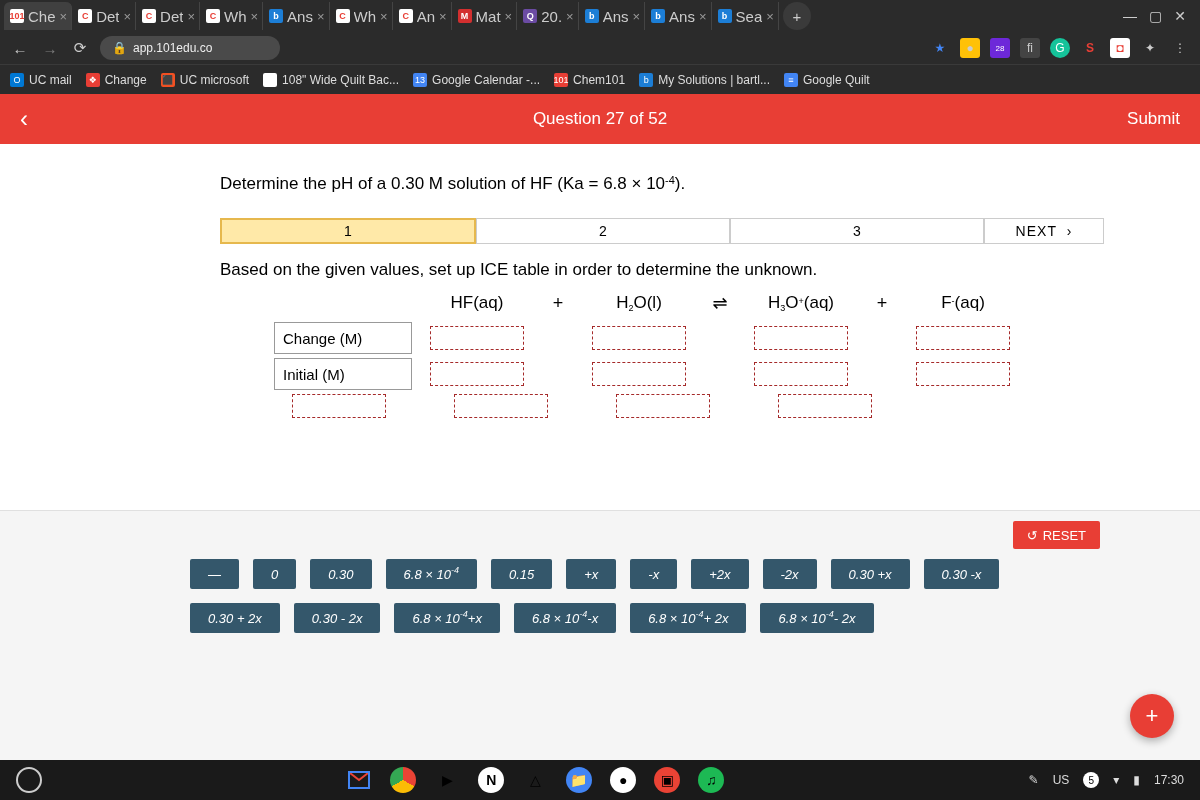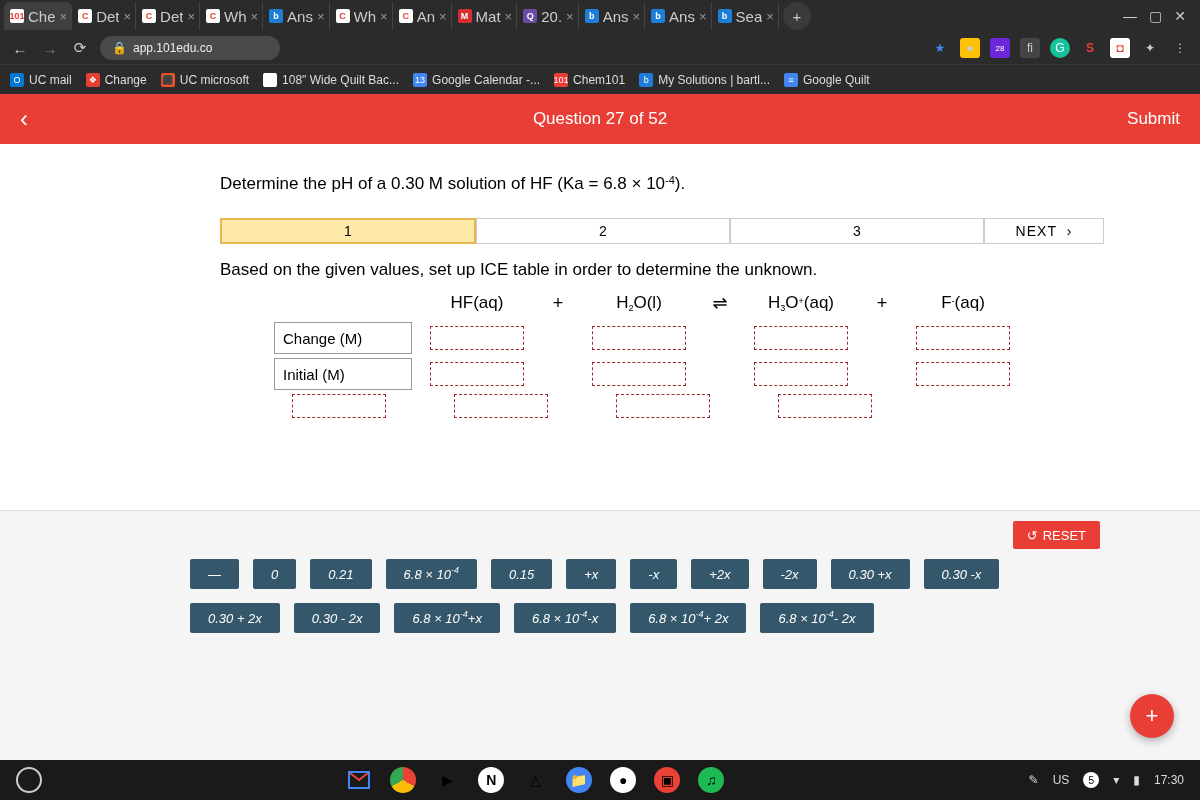--- a/index.html
+++ b/index.html
@@ -275,21 +275,21 @@
 <div class="lower">
   <div class="reset-row">
     <button class="reset-btn">
         <span>↺</span>
         <span>RESET</span>
       </button>
   </div>
   <div class="chips" id="chips">
       <button class="chip">—</button>
       <button class="chip">0</button>
-      <button class="chip">0.21</button>
+      <button class="chip">0.30</button>
       <button class="chip">6.8 × 10<span class="supc">-4</span></button>
       <button class="chip">0.15</button>
       <button class="chip">+<i>x</i></button>
       <button class="chip">-<i>x</i></button>
       <button class="chip">+2<i>x</i></button>
       <button class="chip">-2<i>x</i></button>
       <button class="chip">0.30 + <i>x</i></button>
       <button class="chip">0.30 - <i>x</i></button>
       <button class="chip">0.30 + 2<i>x</i></button>
       <button class="chip">0.30 - 2<i>x</i></button>

